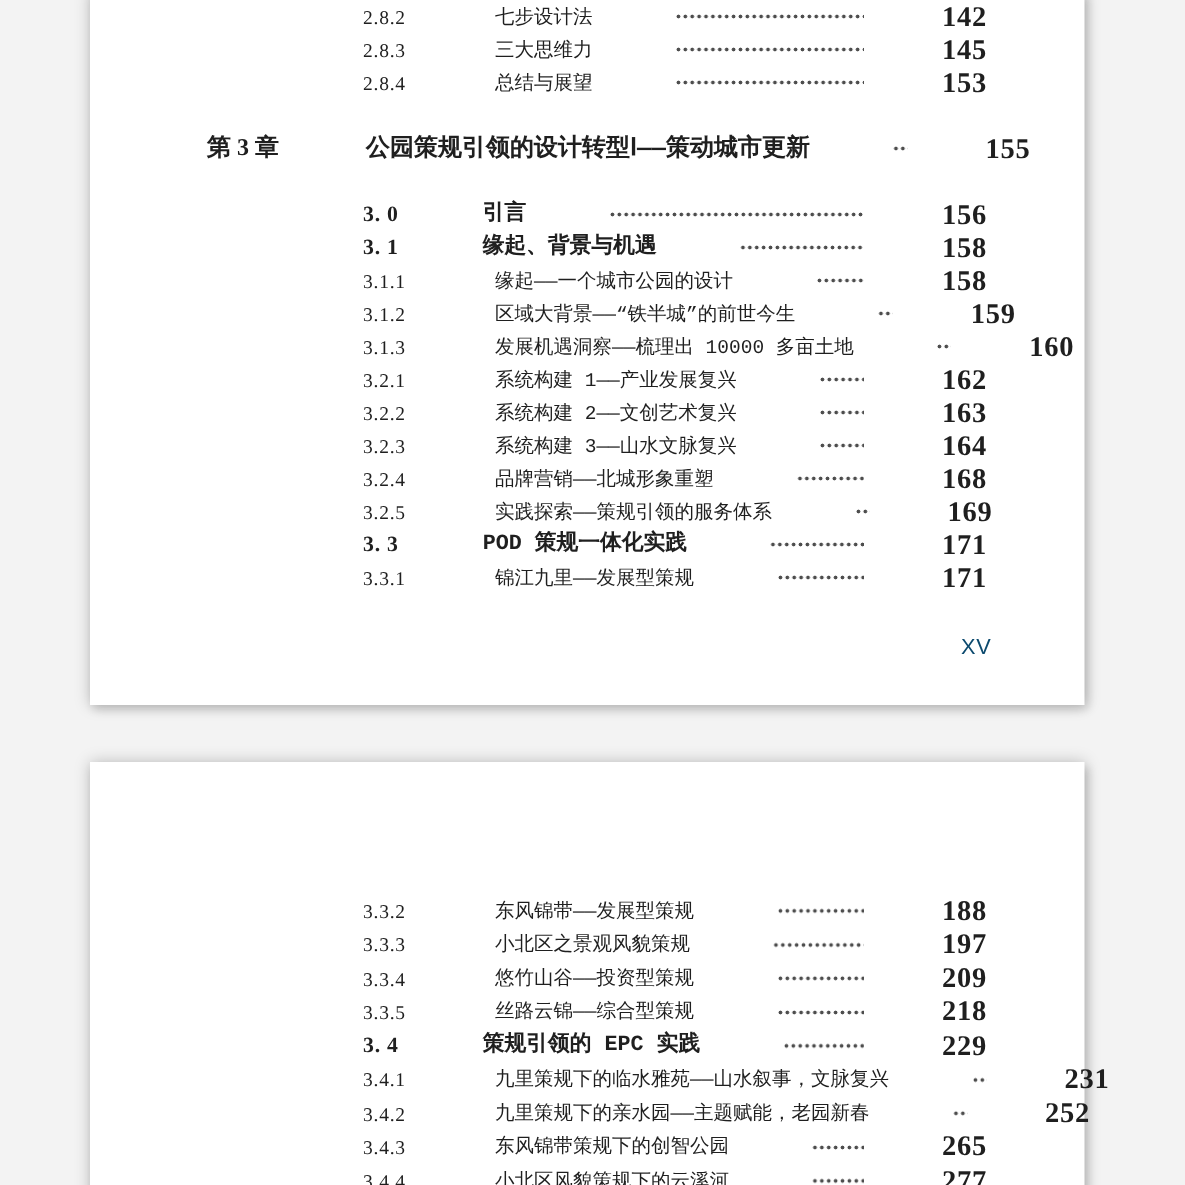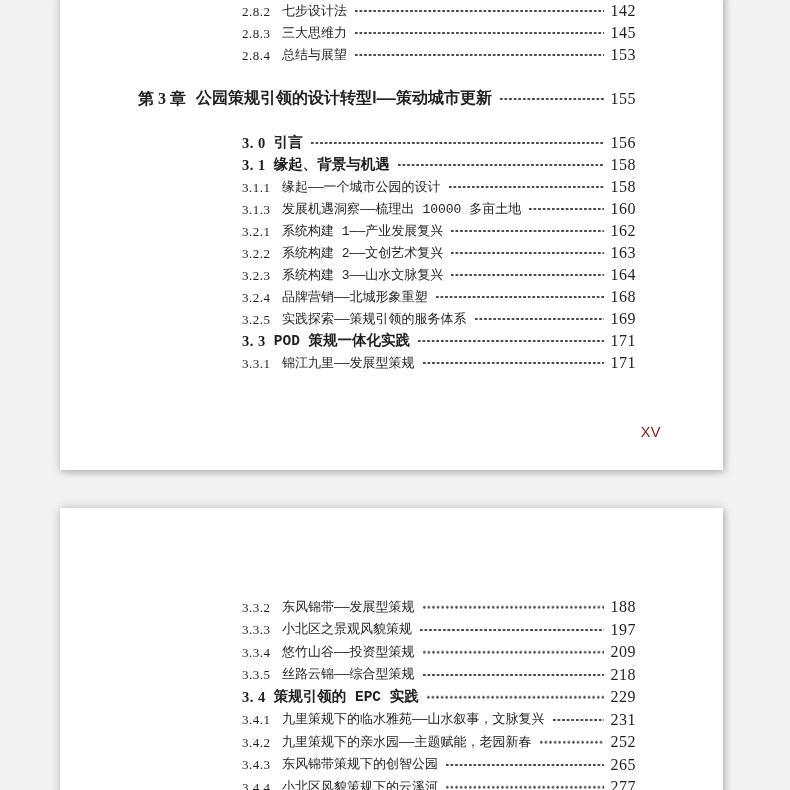--- a/index.html
+++ b/index.html
@@ -29,24 +29,25 @@
   .page1 { top: -6px; height: 476px; }
   .page2 { top: 508px; height: 330px; }
 
   .rows { padding-top: 6px; }
   .rows2 { padding-top: 88px; }
 
   .row {
     display: flex;
     align-items: center;
     height: 22px;
-    padding-right: 87px;
+    padding-right: 65px;
     font-size: 13px;
     line-height: 1;
     white-space: nowrap;
+    gap: 48px;
   }
   .rows2 .row { height: 22.5px; }
 
   .row.sub     { padding-left: 182px; }
   .row.section { padding-left: 142px; font-weight: bold; font-size: 14.5px; margin-left: 40px; }
   .row.chapter {
     padding-left: 78px;
     font-weight: bold;
     font-size: 16px;
     height: 26px;
@@ -68,33 +69,33 @@
     background-image: radial-gradient(circle, var(--dots) 1.05px, transparent 1.5px);
     background-size: 4.6px 100%;
     background-repeat: repeat-x;
     background-position: 0 center;
   }
 
   .pageno {
     flex: 0 0 auto;
     min-width: 28px;
     text-align: right;
-    font-weight: 400;
-    font-size: 16px;
+    font-weight: 700;
+    font-size: 19px;
     letter-spacing: 0.5px;
   }
 
   .folio {
     position: absolute;
     right: 62px;
     top: 430px;
     font-family: "Liberation Sans", "DejaVu Sans", sans-serif;
     font-size: 14.5px;
     letter-spacing: 0.5px;
-    color: #7f1d1d;
+    color: #0c4a6e;
   }
 </style>
 </head>
 <body>
 
 <div class="canvas">
 
   <div class="page page1">
     <div class="rows rows1">
         <div class="row sub">
@@ -133,20 +134,26 @@
     <span class="leader"></span>
     <span class="pageno">158</span>
   </div>
         <div class="row sub">
     <span class="num">3.1.1</span>
     <span class="title">缘起——一个城市公园的设计</span>
     <span class="leader"></span>
     <span class="pageno">158</span>
   </div>
         <div class="row sub">
+    <span class="num">3.1.2</span>
+    <span class="title">区域大背景——“铁半城”的前世今生</span>
+    <span class="leader"></span>
+    <span class="pageno">159</span>
+  </div>
+        <div class="row sub">
     <span class="num">3.1.3</span>
     <span class="title">发展机遇洞察——梳理出 10000 多亩土地</span>
     <span class="leader"></span>
     <span class="pageno">160</span>
   </div>
         <div class="row sub">
     <span class="num">3.2.1</span>
     <span class="title">系统构建 1——产业发展复兴</span>
     <span class="leader"></span>
     <span class="pageno">162</span>

